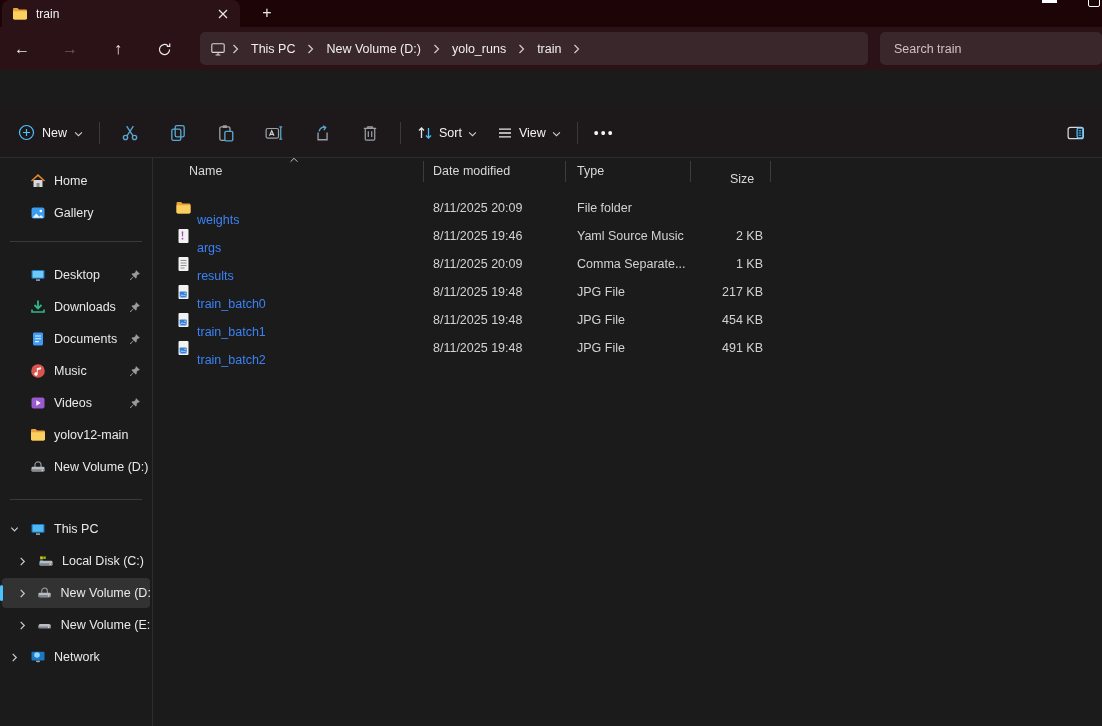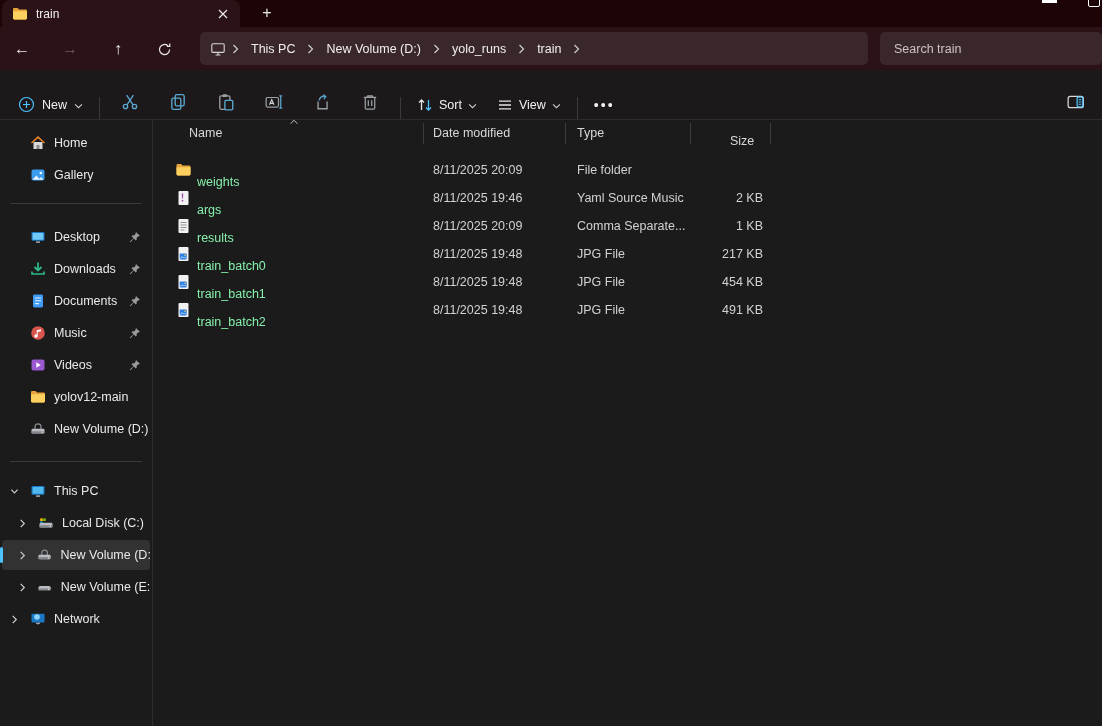--- a/index.html
+++ b/index.html
@@ -34,21 +34,21 @@
   .crumb { color:#f0eeee; padding:0 6px; white-space:nowrap; }
   .crumb-sep { display:flex; align-items:center; padding:0 6px; }
   .searchbox { position:absolute; left:880px; top:5px; width:222px; height:33px;
     background:#3a272b; border-radius:5px; display:flex; align-items:center; padding:0 14px; }
   .searchbox input { background:transparent; border:none; outline:none; color:#d9cdd0;
     font-family:"Liberation Sans", sans-serif; font-size:12.5px; width:100%; }
   .searchbox input::placeholder { color:#cfc0c4; opacity:1; }
 
   
   .toolbar { position:relative; height:50px; background:#1d191a;
-    border-bottom:1px solid #2d2d2d; display:flex; align-items:flex-end; }
+    border-bottom:1px solid #2d2d2d; display:flex; align-items:center;margin-top:38px; }
   .tb-new { display:flex; align-items:center; gap:7px; padding:6px 10px; margin-left:8px;
     border-radius:4px; color:#f2f2f2; }
   .tb-sep { width:1px; height:22px; background:#3a3a3a; margin:0 6px; }
   .tb-btn { width:40px; height:34px; display:flex; align-items:center; justify-content:center;
     border-radius:4px; margin:0 4px; }
   .tb-group { display:flex; align-items:center; gap:6px; padding:6px 8px; border-radius:4px;
     color:#f2f2f2; margin:0 2px; }
   .tb-more { color:#f2f2f2; font-size:14px; letter-spacing:2px; padding:6px 10px; border-radius:4px; }
   .tb-right { margin-left:auto; margin-right:6px; }
   .chev-dn { margin-top:2px; }
@@ -76,21 +76,21 @@
   .lv-header .h-name { position:absolute; left:36px; top:6px; }
   .lv-header .h-date { position:absolute; left:280px; top:6px; }
   .lv-header .h-type { position:absolute; left:424px; top:6px; }
   .lv-header .h-size { position:absolute; left:544px; top:14px;margin-left:33px; }
   .h-sort { position:absolute; left:136px; top:-1px; color:#cfcfcf; }
   .h-vline { position:absolute; top:3px; width:1px; height:21px; background:#3c3c3c; }
   .rows { position:absolute; top:30px; left:0; right:0; }
   .filerow { display:grid; grid-template-columns:44px 236px 144px 113px 73px;
     height:28px; align-items:center; }
   .filerow .cicon { justify-self:start; padding-left:22px; display:flex; }
-  .filerow .cname { color:#86efac;margin-top:25px; }
+  .filerow .cname { color:#3b82f6;margin-top:25px; }
   .filerow .cdate, .filerow .ctype { color:#d2d2d2; }
   .filerow .csize { color:#d2d2d2; text-align:right; }
   svg { display:block; }
 </style>
 </head>
 <body>
 
 <div class="window">
 
   <div class="titlebar">

